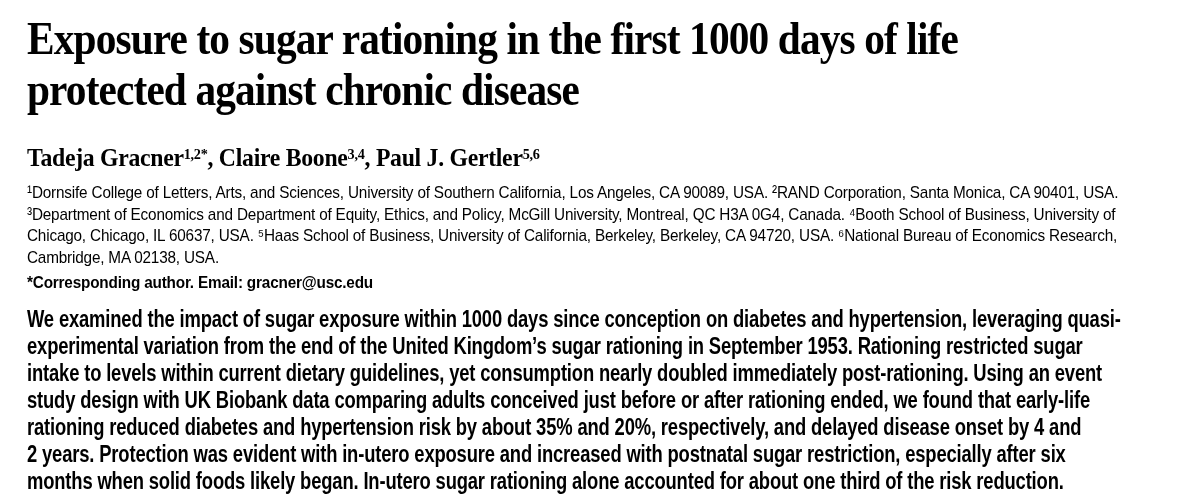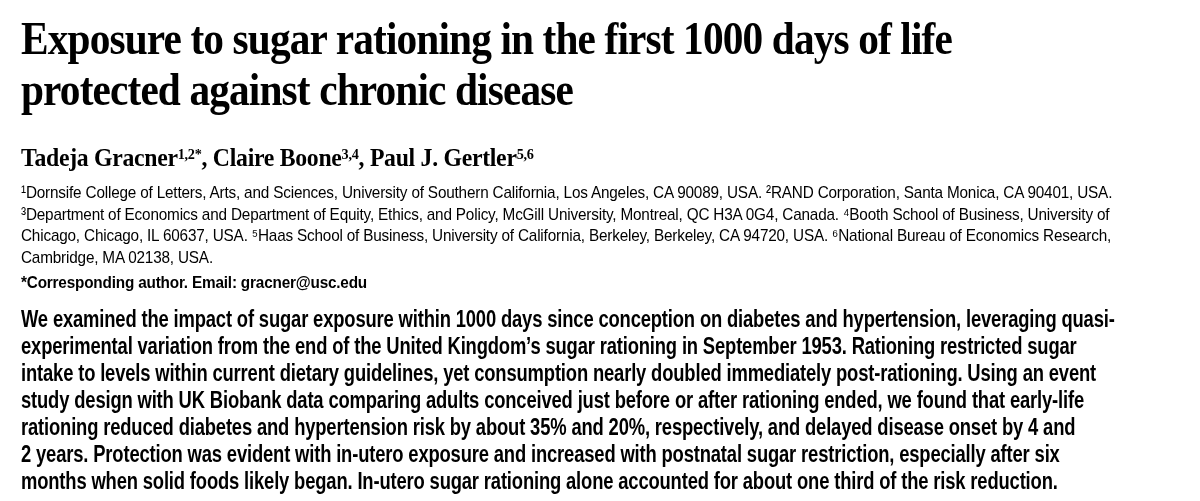--- a/index.html
+++ b/index.html
@@ -7,21 +7,21 @@
     padding: 0;
     background: #ffffff;
     width: 1200px;
     height: 501px;
     overflow: hidden;
   }
   .page {
     box-sizing: border-box;
     width: 1136px;
     height: 501px;
-    padding: 13px 27px 0 21px;
+    padding: 13px 27px 0 27px;
     color: #000000;
     overflow: hidden;
   }
   .title {
     margin: 0;
     font-family: "Liberation Serif", serif;
     font-weight: 700;
     font-size: 47px;
     line-height: 51px;
     letter-spacing: -1px;

